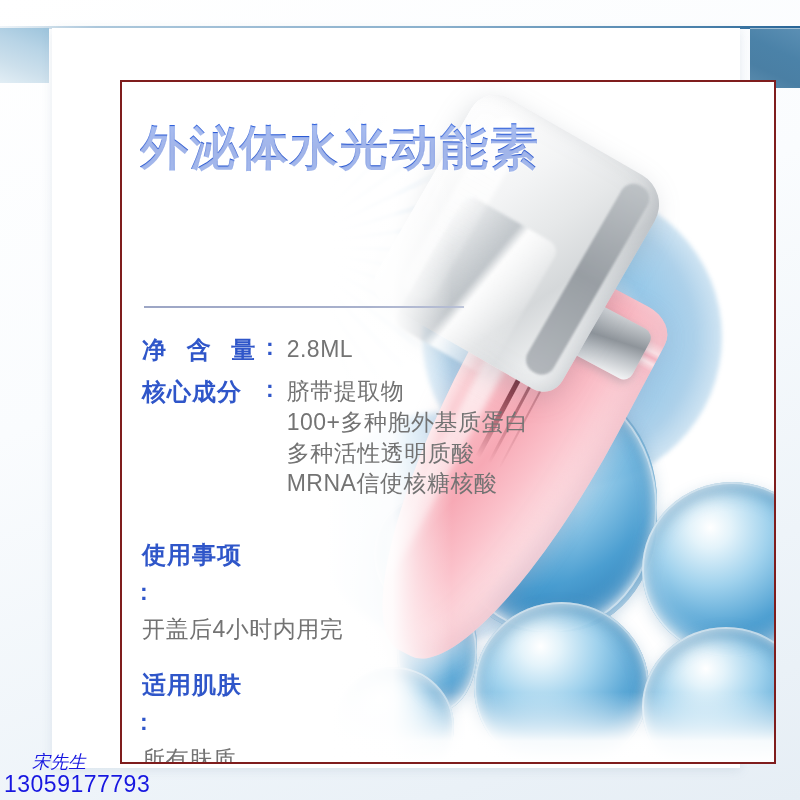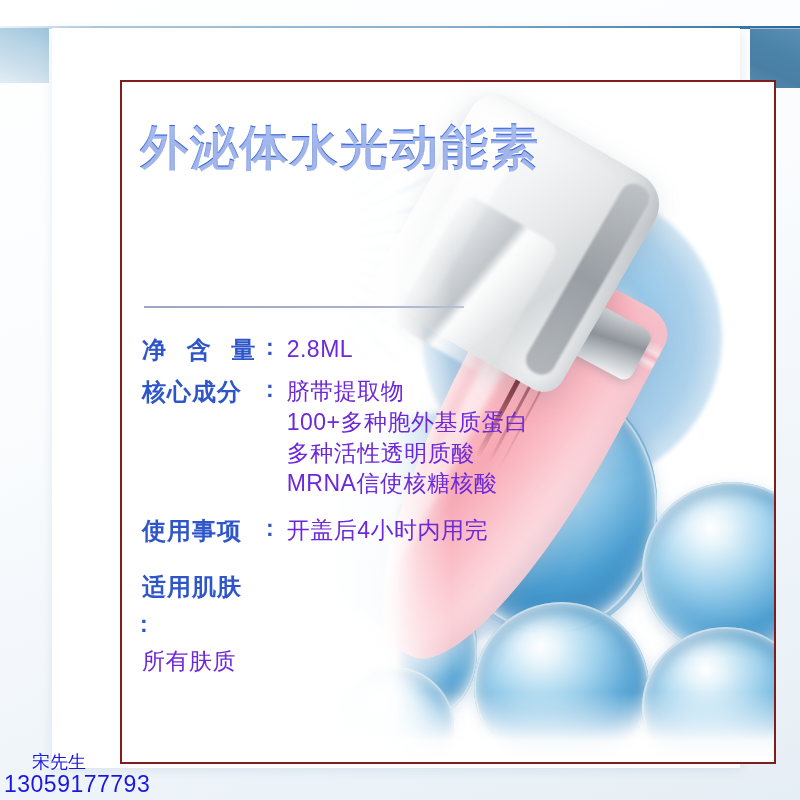--- a/index.html
+++ b/index.html
@@ -280,34 +280,34 @@
     flex:0 0 auto; width:118px;
     font-size:24px; color:#2f56c9; font-weight:600;
     letter-spacing:1px; white-space:nowrap;
   }
   .spec-label.spaced{ letter-spacing:7px; }
   .spec-colon{
     flex:0 0 auto; font-size:23px; color:#2f56c9; font-weight:600;
     margin:0 5px 0 -2px;
   }
   .spec-value{
-    flex:1 1 auto; font-size:23px; color:#6d28d9; line-height:1.34;
+    flex:1 1 auto; font-size:23px; color:#737373; line-height:1.34;
     letter-spacing:.5px;
   }
   .spec-value .ln{ display:block; white-space:nowrap; }
-  #spec-row-usage{ margin-top:16px; }
+  #spec-row-usage{ margin-top:40px;flex-direction:column; }
   #spec-row-skin { margin-top:24px;flex-direction:column; }
 
   
   #watermark{
     position:absolute; left:4px; bottom:4px;
     color:#1717e0; line-height:1.05;
     text-shadow:0 0 1px rgba(255,255,255,.8);
   }
-  #watermark-name{ font-size:18px; margin-left:28px; }
+  #watermark-name{ font-size:18px; margin-left:28px;font-style:italic; }
   #watermark-phone{ font-size:23px; letter-spacing:.5px; }
 </style>
 </head>
 <body>
 
 <div id="page-backdrop"></div>
 
 <div id="top-rule"></div>
 <div id="corner-square-left"></div>
 <div id="corner-square-right"></div>

